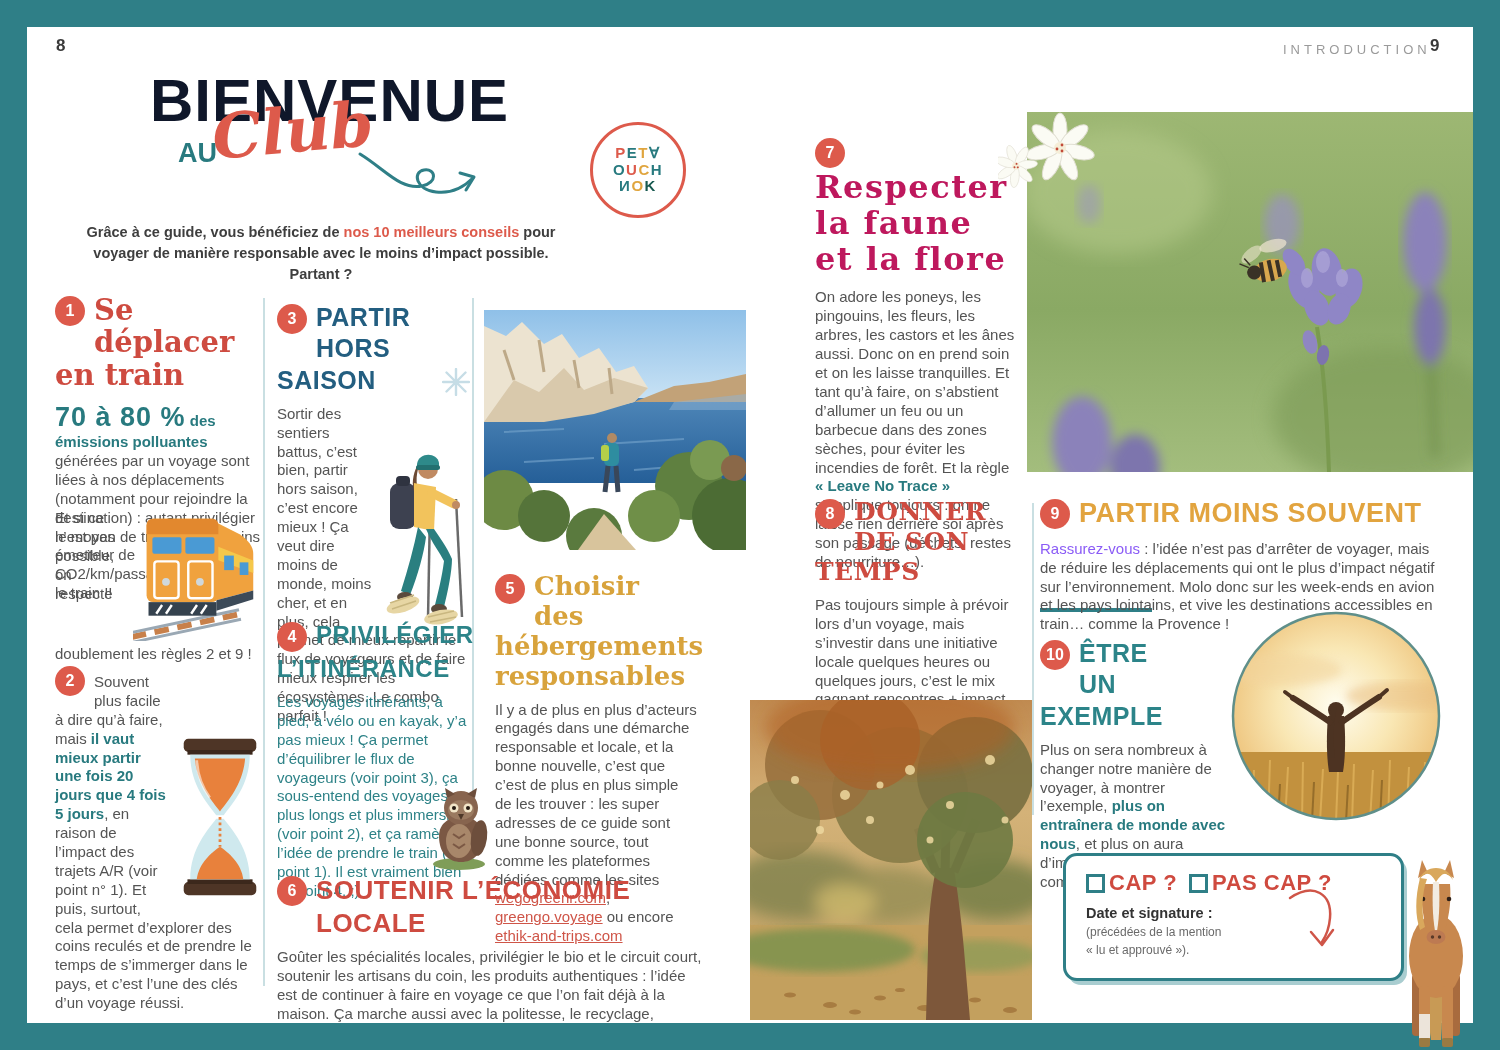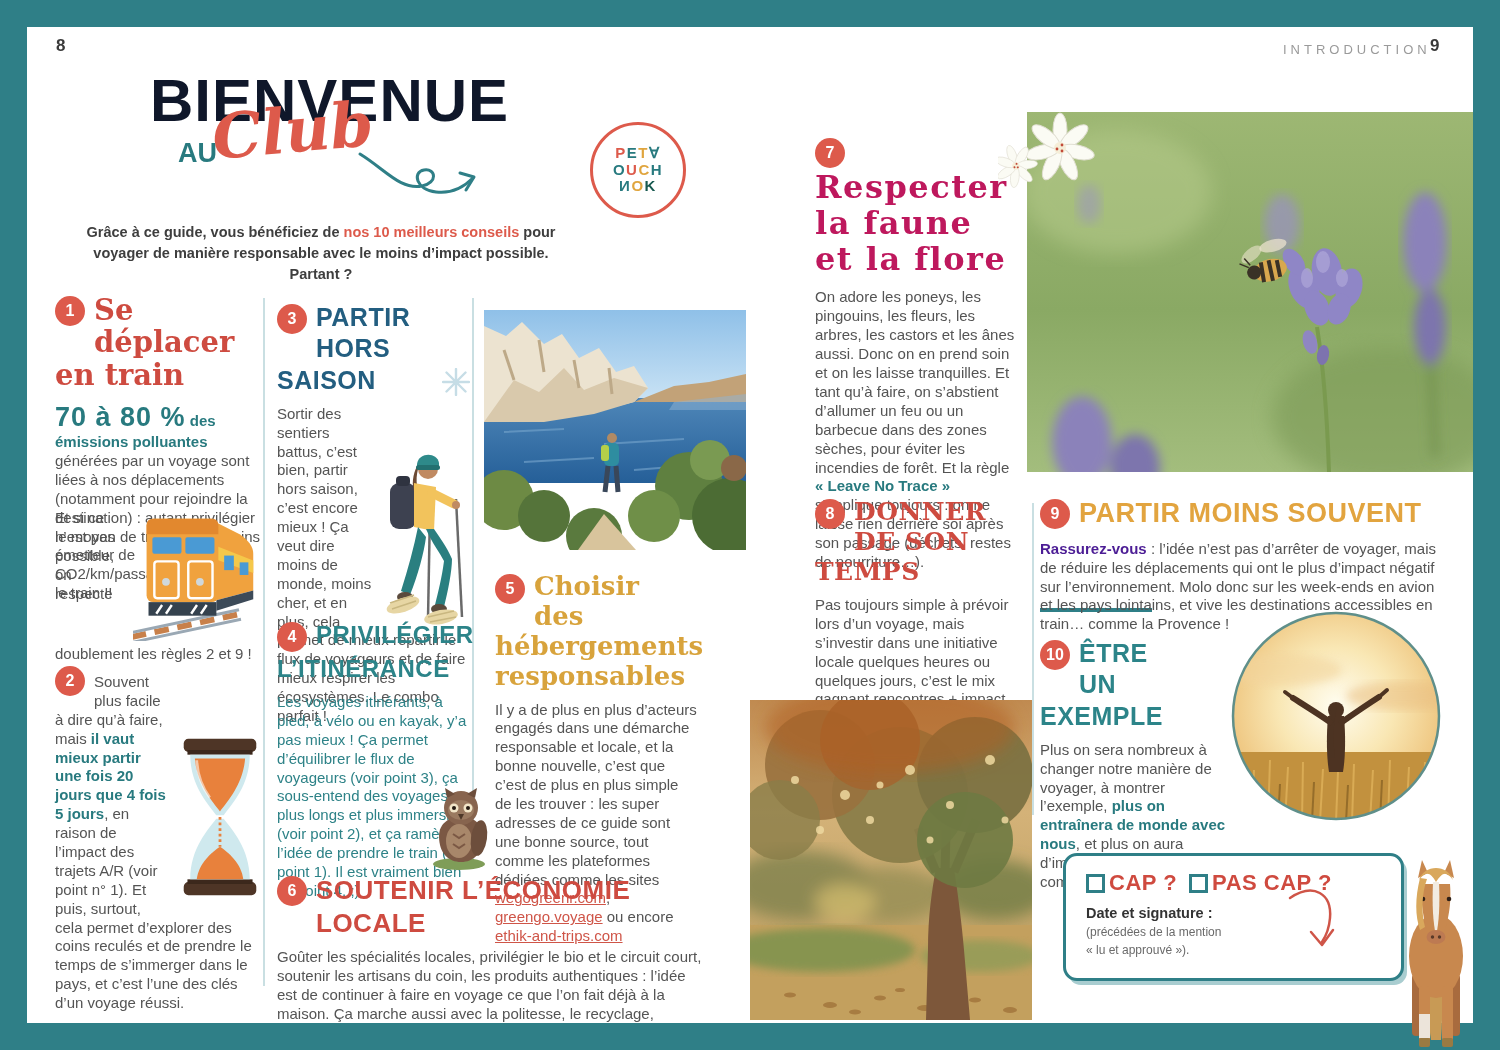--- a/index.html
+++ b/index.html
@@ -29,21 +29,21 @@
          font-weight:700;font-size:16px;text-align:center;line-height:30px;margin:2px 9px 2px 0;
          font-family:"Liberation Sans",sans-serif;}
   .title{white-space:pre-line;}
   .t-sans{font-weight:800;line-height:1.25;font-size:24px;letter-spacing:.5px;}
   .t-serif{font-family:"DejaVu Serif",serif;font-weight:700;}
   .c-red{color:#ce4b40;} .c-orange{color:#e2a43f;} .c-navy{color:#235e80;}
   .c-teal{color:#2c8489;} .c-gold{color:#d8a33c;} .c-seafoam{color:#be185d;}
 
   .body{font-size:15px;line-height:1.26;color:#545454;margin:9px 0 0 0;white-space:pre-line;}
   .b-teal{font-weight:700;color:#287a7f;}
-  .b-sal{font-weight:700;color:#4c1d95;margin-top:20px;}
+  .b-sal{font-weight:400;color:#8b5cf6;margin-top:20px;}
   .big-teal{font-size:27px;font-weight:700;color:#287a7f;letter-spacing:1px;line-height:1.1;}
   .link{color:#cf5548;text-decoration:underline;}
   .body-teal{color:#2d8287;}
 
   .ill{float:right;}
   .ill-train{margin:2px 0 0 4px;}
   .ill-hourglass{margin:73px 0 0 6px;}
   .ill-hiker{margin:51px 0 0 2px;}
 
   .divider{position:absolute;width:2px;background:#c9dfe2;}

